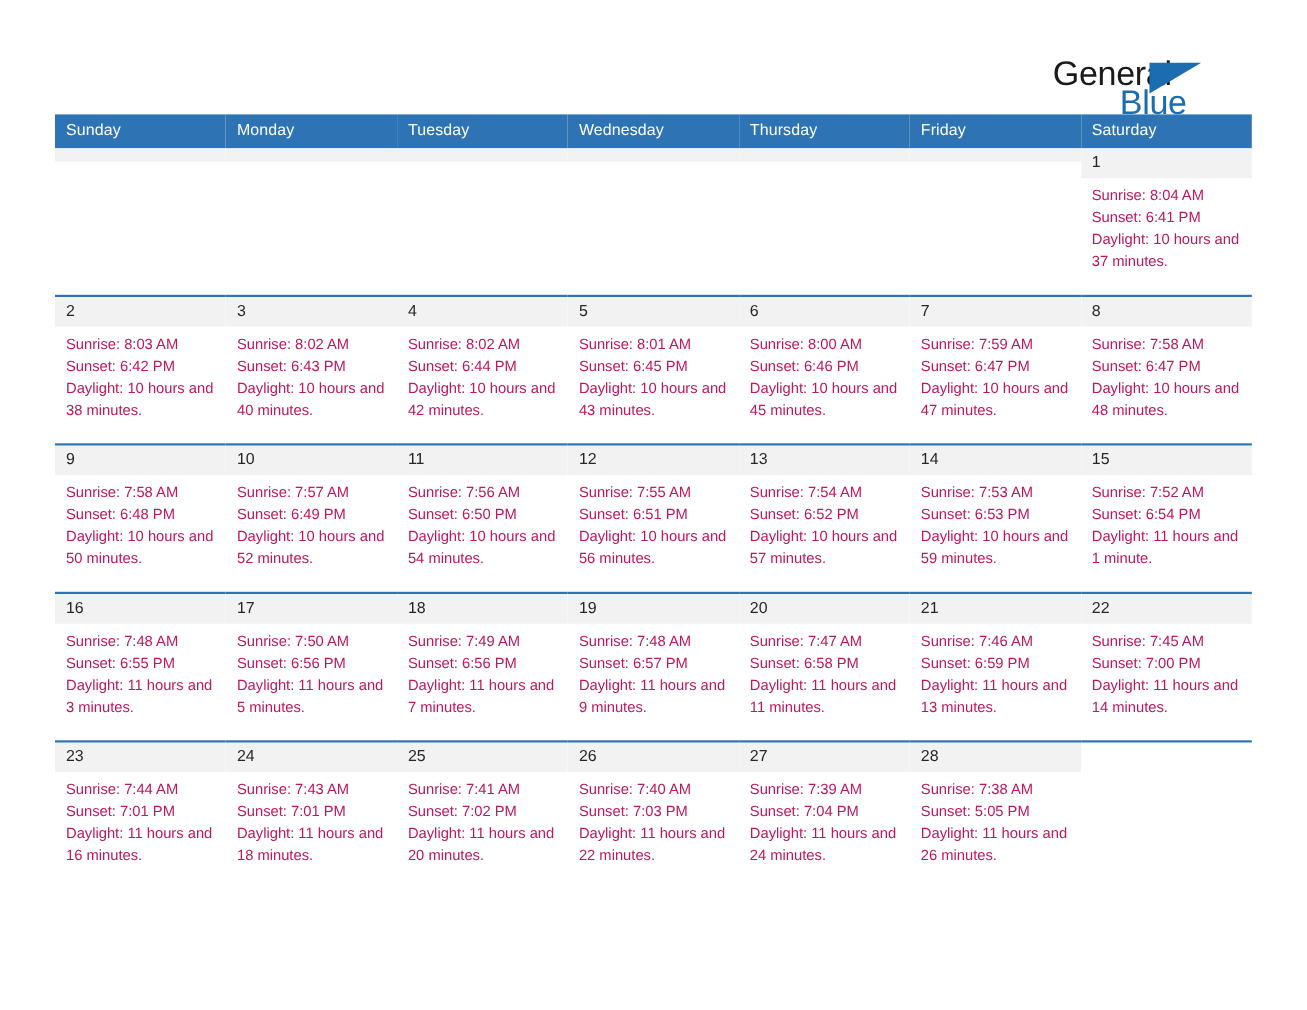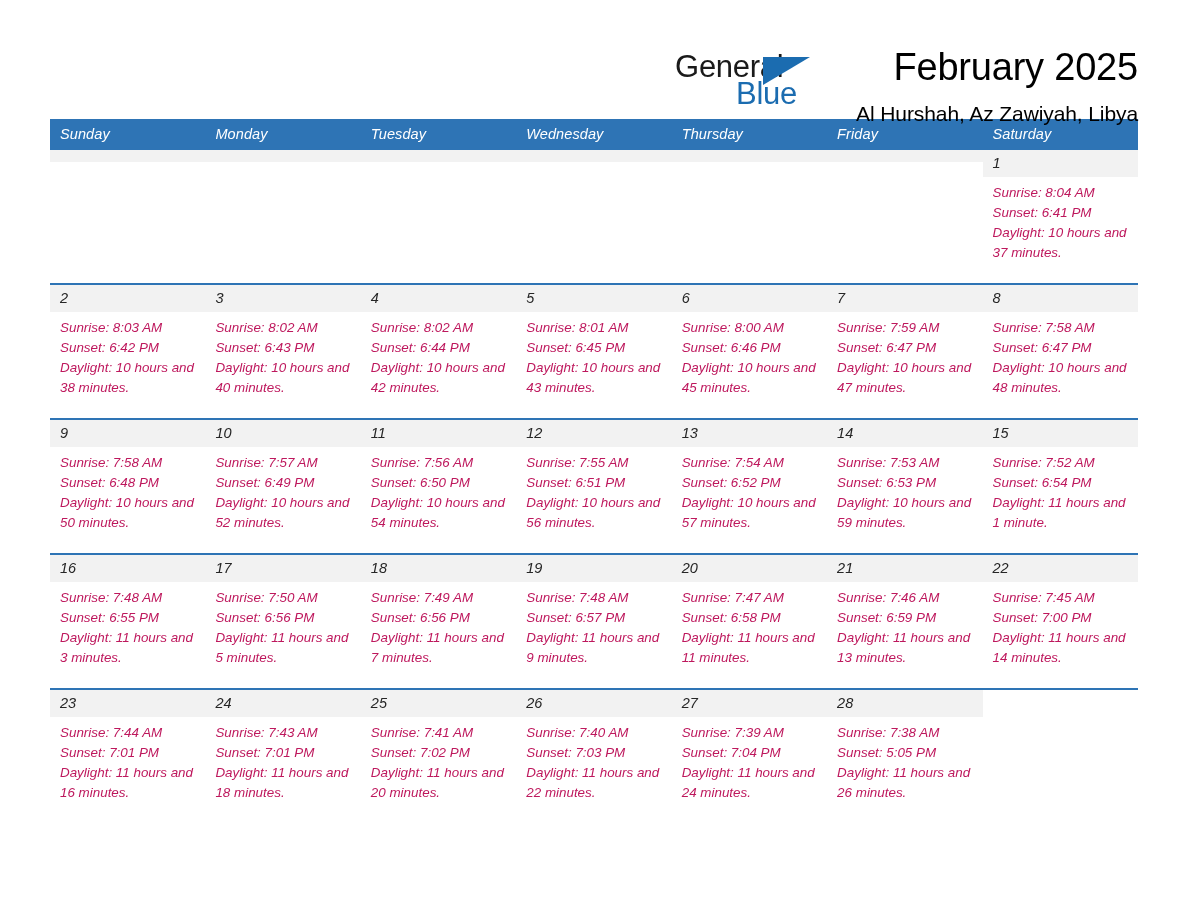--- a/index.html
+++ b/index.html
@@ -76,25 +76,24 @@
   }
   .cal-sub {
     font-size: 21px;
     color: #000;
     margin-top: 14px;
     letter-spacing: -0.1px;
   }
 
   
   .calendar {
-    margin-top: 17px;
+    margin-top: 2px;
     width: 1088px;
     border-collapse: collapse;
     table-layout: fixed;
-    font-style: italic;
   }
   .calendar th {
     background: #2e74b5;
     color: #ffffff;
     font-weight: normal;
     font-size: 14.5px;
     text-align: left;
     padding: 7px 0 8px 10px;
     height: 16px;
     letter-spacing: 0.1px;
@@ -137,24 +136,20 @@
 </head>
 <body>
 
 <div class="page">
 
   <div class="top">
     <div class="logo">
       <span class="logo-general">General</span>
       <span class="logo-tri"></span>
       <span class="logo-blue">Blue</span>
-    </div>
-    <div class="titles">
-      <div class="cal-title">February 2025</div>
-      <div class="cal-sub">Al Hurshah, Az Zawiyah, Libya</div>
     </div>
   </div>
 
   <table class="calendar">
     <thead>
       <tr>
         <th>Sunday</th>
         <th>Monday</th>
         <th>Tuesday</th>
         <th>Wednesday</th>

